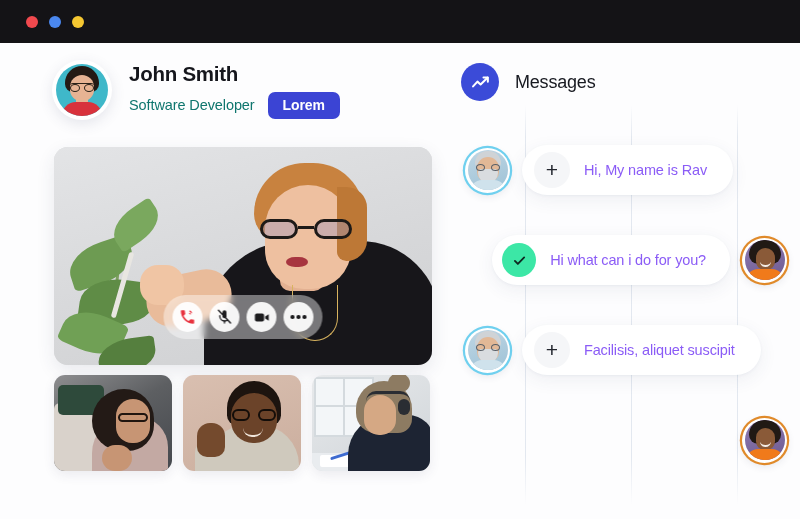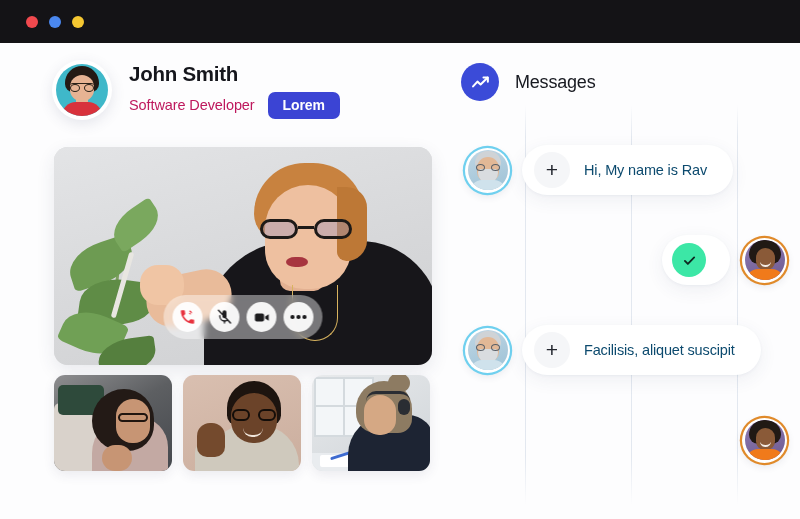--- a/index.html
+++ b/index.html
@@ -130,21 +130,21 @@
     line-height: 1.15;
   }
   .profile-sub-row {
     display: flex;
     align-items: center;
     gap: 13px;
     margin-top: 6px;
   }
   .profile-role {
     font-size: 14.5px;
-    color: #be185d;
+    color: #0f766e;
     letter-spacing: -0.1px;
   }
   .live-badge {
     background: #3b44d4;
     color: #ffffff;
     font-size: 14px;
     font-weight: bold;
     padding: 5px 15px 6px 15px;
     border-radius: 7px;
     letter-spacing: -0.1px;
@@ -437,21 +437,21 @@
     border-radius: 26px;
     height: 50px;
     padding: 0 26px 0 12px;
     box-shadow: 0 5px 18px rgba(60,70,110,0.075), 0 1px 3px rgba(60,70,110,0.05);
   }
   .msg-row.left .bubble { margin-left: 12px; }
   .msg-row.right .bubble { margin-right: 12px; padding: 0 24px 0 10px; }
 
   .bubble-text {
     font-size: 14.5px;
-    color: #0c4a6e;
+    color: #8b5cf6;
     letter-spacing: -0.15px;
     white-space: nowrap;
   }
   .plus-chip {
     width: 36px; height: 36px;
     border-radius: 50%;
     background: #f5f6f8;
     display: flex;
     align-items: center;
     justify-content: center;
@@ -639,20 +639,21 @@
           </div>
         </div>
 
         <div class="msg-row right">
           <div class="bubble">
             <span class="check-chip">
               <svg width="17" height="17" viewBox="0 0 24 24">
                 <path d="M5.5 12.5l4.2 4.3L18.6 7.6" stroke="#0e2a21" stroke-width="2.6" fill="none" stroke-linecap="round" stroke-linejoin="round"></path>
               </svg>
             </span>
+            <span class="bubble-text">Hi what can i do for you?</span>
           </div>
           <div class="msg-avatar orange">
             <div class="inner cw">
               <span class="hair"></span>
                 <span class="face"></span>
               <span class="smile"></span>
                 <span class="shirt"></span>
             </div>
           </div>
         </div>

